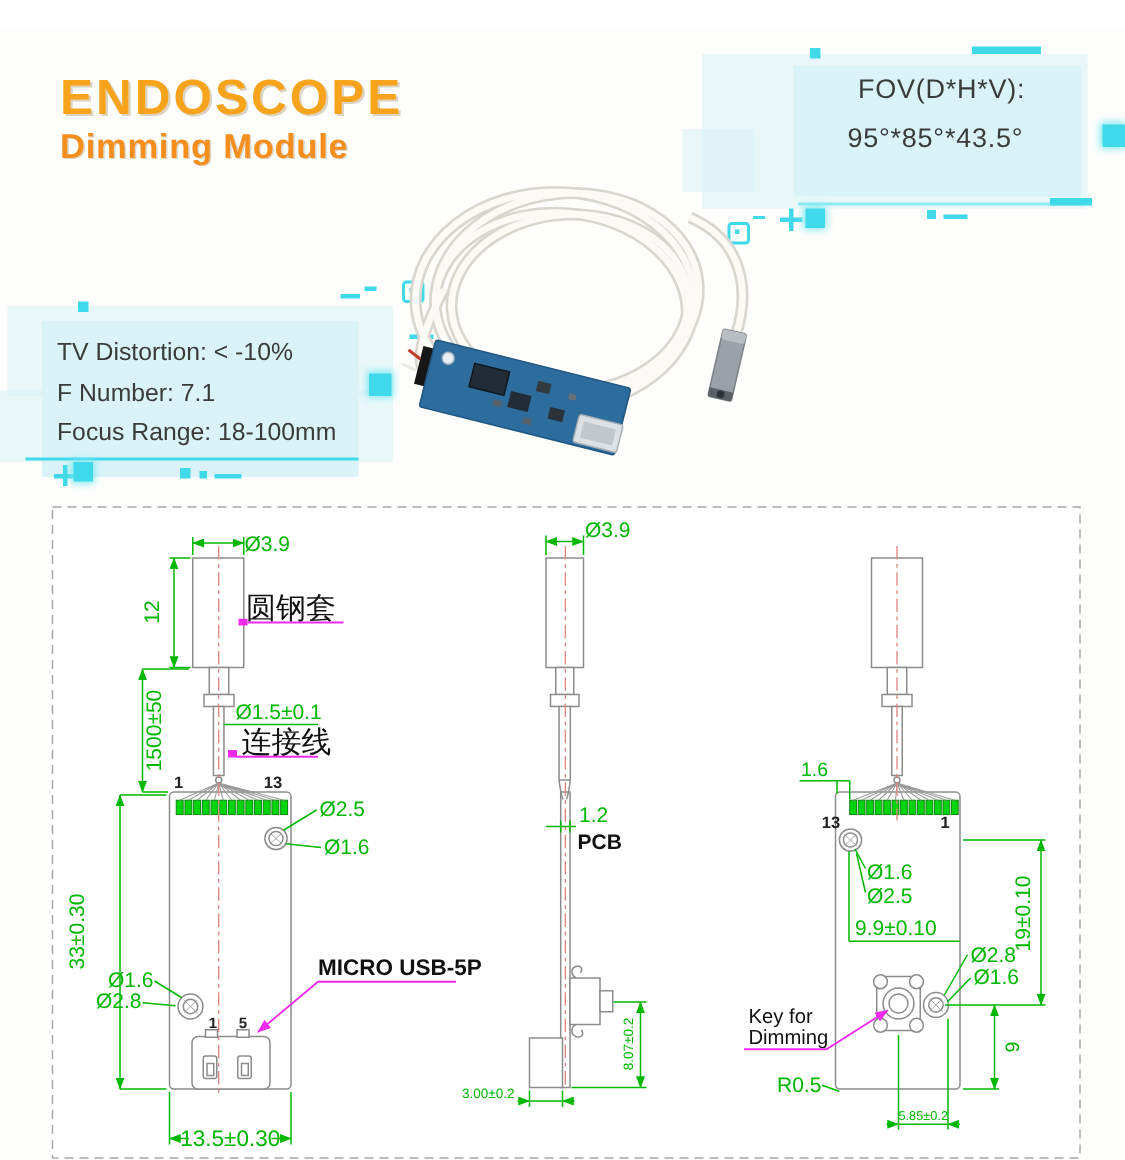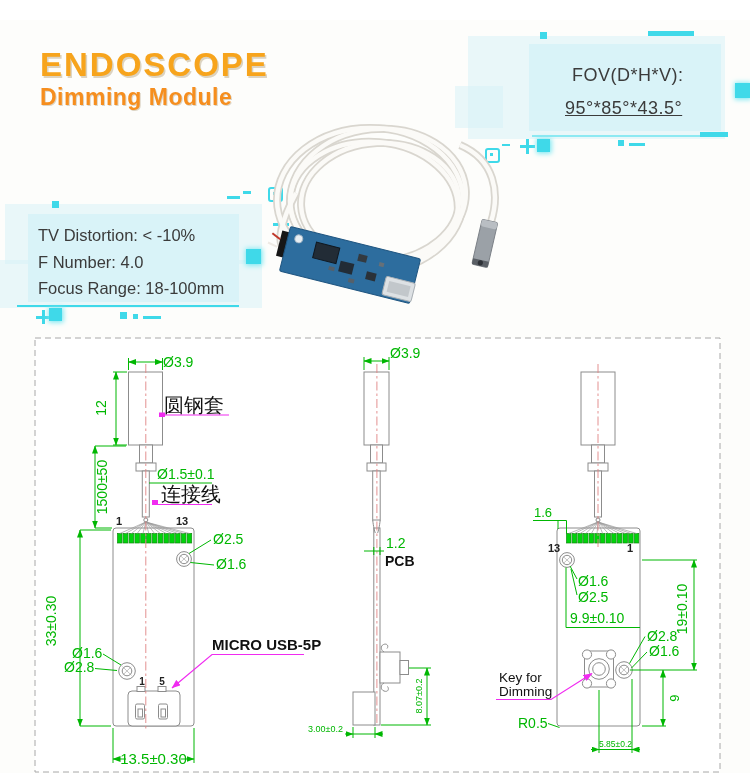--- a/index.html
+++ b/index.html
@@ -5,24 +5,24 @@
   html,body{margin:0;padding:0;}
   .page{position:relative;width:750px;height:773px;background:#fdfdfb;overflow:hidden;
         font-family:"Liberation Sans",sans-serif;margin-top:20px;}
   .abs{position:absolute;}
   .title{left:40px;top:26px;font-size:33px;font-weight:bold;color:#f7a41c;
          letter-spacing:2px;text-shadow:1.5px 1.5px 0 #dcd3c0;}
   .subtitle{left:40px;top:64px;font-size:23px;font-weight:bold;color:#f68e1e;
             text-shadow:1px 1px 0 #ddd5c6;letter-spacing:0.5px;}
   .panel{background:#d9f3f8;color:#3b3b3b;}
   .panel-faint{background:rgba(213,241,247,0.5);}
-  .fov-panel{left:529px;top:24px;width:192px;height:87px;padding-top:21px;box-sizing:border-box;}
+  .fov-panel{left:529px;top:24px;width:192px;height:87px;padding-top:5px;box-sizing:border-box;}
   .fov-line1{margin-left:43px;font-size:18px;letter-spacing:0.5px;}
-  .fov-line2{margin-left:36px;font-size:18px;margin-top:12px;letter-spacing:0.5px;text-decoration:underline;}
-  .specs-panel{left:28px;top:194px;width:211px;height:88px;padding:8px 0 0 10px;box-sizing:border-box;}
+  .fov-line2{margin-left:36px;font-size:18px;margin-top:12px;letter-spacing:0.5px;}
+  .specs-panel{left:28px;top:194px;width:211px;height:104px;padding:8px 0 0 10px;box-sizing:border-box;}
   .specs-panel div{font-size:16.5px;line-height:26.5px;white-space:nowrap;}
   .deco{position:absolute;background:#3fd9e9;}
   .deco-pale{position:absolute;background:#8de9f2;}
   .glow{box-shadow:0 0 5px 1.5px #7ae8f2;}
   .plus{position:absolute;background:none!important;}
   .plus::before{content:"";position:absolute;left:0;top:42%;width:100%;height:3px;background:#3fd9e9;}
   .plus::after{content:"";position:absolute;left:42%;top:0;width:3px;height:100%;background:#3fd9e9;}
   .icon-dashsq{position:absolute;width:11px;height:11px;border:2px solid #3fd9e9;border-radius:3px;background:none!important;}
   .icon-dashsq::after{content:"";position:absolute;left:3px;top:3px;width:3px;height:3px;background:#3fd9e9;}
   
@@ -60,21 +60,21 @@
   <div class="abs panel-faint" style="left:5px;top:184px;width:257px;height:60px;"></div>
   <div class="abs panel-faint" style="left:0px;top:240px;width:262px;height:48px;"></div>
 
   <div class="abs panel fov-panel">
     <div class="fov-line1">FOV(D*H*V):</div>
     <div class="fov-line2">95°*85°*43.5°</div>
   </div>
 
   <div class="abs panel specs-panel">
     <div>TV Distortion: &lt; -10%</div>
-    <div>F Number: 4.0</div>
+    <div>F Number: 7.1</div>
     <div>Focus Range: 18-100mm</div>
   </div>
 
   <div class="deco" style="left:648px;top:11px;width:46px;height:5px;"></div>
   <div class="deco" style="left:540px;top:12px;width:7px;height:7px;"></div>
   <div class="deco glow" style="left:735px;top:63px;width:15px;height:15px;"></div>
   <div class="deco-pale" style="left:532px;top:115px;width:190px;height:2px;"></div>
   <div class="deco" style="left:700px;top:112px;width:28px;height:5px;"></div>
   <div class="plus" style="left:520px;top:119px;width:15px;height:15px;"></div>
   <div class="deco glow" style="left:537px;top:119px;width:13px;height:13px;"></div>

